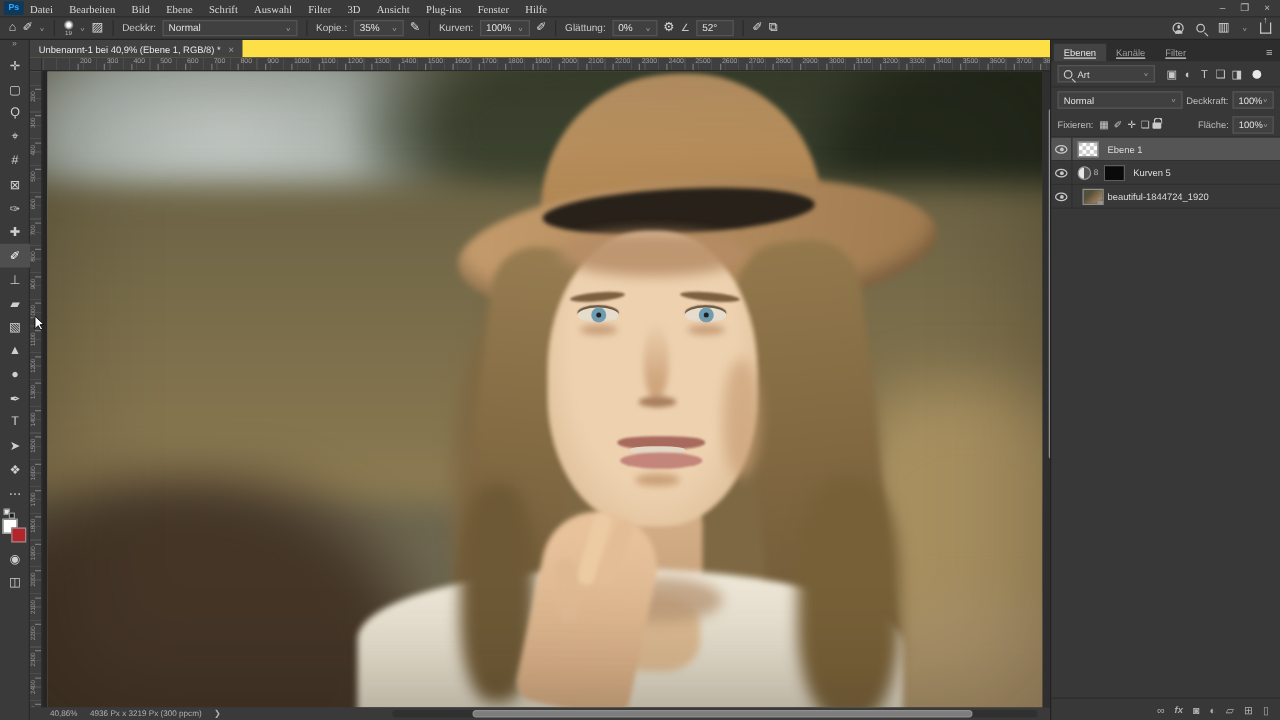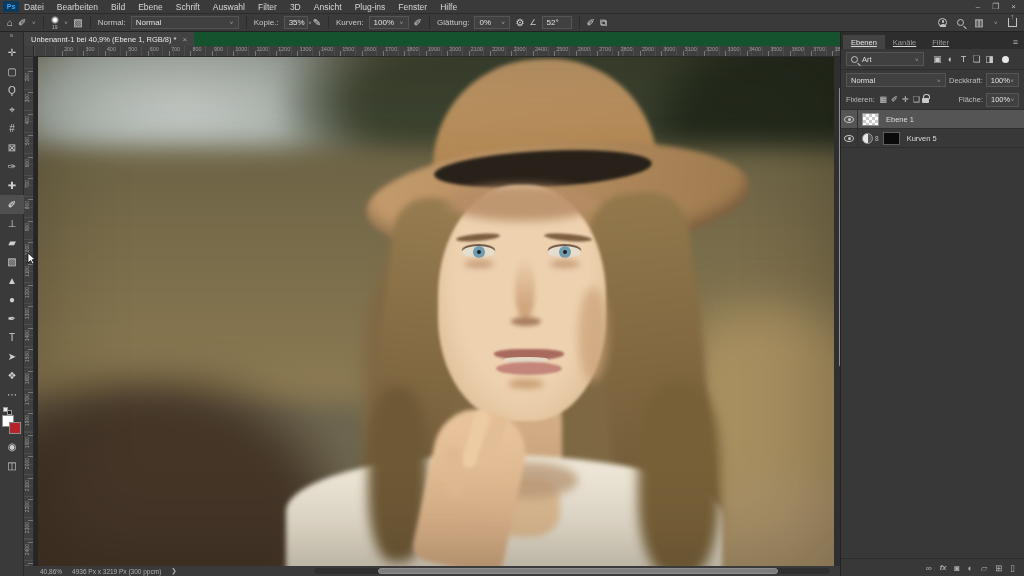--- a/index.html
+++ b/index.html
@@ -8,21 +8,21 @@
          background:#323232; font-family:"Liberation Sans",sans-serif;
          font-size:9px; color:#d6d6d6; user-select:none; }
 
   
   #titlebar { position:absolute; left:0; top:0; right:0; height:13px;
               background:#3a3a3a; display:flex; align-items:center; }
   .ps-logo { width:16px; height:11px; margin:0 5px 0 3px; background:#0d3a5c;
              color:#31a8ff; font-size:7px; font-weight:bold; display:flex;
              align-items:center; justify-content:center; border-radius:1px; }
   #menubar { display:flex; gap:13px; font-size:8.5px; color:#d8d8d8; }
-  .menu-item { cursor:default; }
+  .menu-item { cursor:default;font-family:Liberation Serif, serif; }
   #win-controls { margin-left:auto; display:flex; gap:12px; padding-right:8px;
                   color:#bdbdbd; font-size:8px; }
 
   
   #options { position:absolute; left:0; top:13px; right:0; height:19px;
              background:#3a3a3a; border-top:1px solid #2c2c2c;
              border-bottom:1px solid #232323; display:flex; align-items:center;
              gap:5px; padding:0 7px; font-size:8px; color:#c9c9c9; }
   .obtn { color:#d6d6d6; font-size:10px; line-height:10px; }
   .chev { font-size:6px; color:#9a9a9a; transform:scaleY(.7); }
@@ -47,21 +47,21 @@
                     width:2.5px; height:2.5px; border-radius:50%; background:#c4c4c4; }
   .person::after { content:''; position:absolute; left:1px; top:4.5px; width:5.5px;
                    height:3px; border-radius:3px 3px 0 0; background:#c4c4c4; }
   .share-box { width:9px; height:9px; border:1px solid #c4c4c4; border-top:none;
                position:relative; }
   .share-box::after { content:'↑'; position:absolute; left:1.5px; top:-5px;
                       font-size:7px; color:#c4c4c4; }
 
   
   #tabbar { position:absolute; left:24px; top:32px; width:816px; height:14px;
-            background:#14532d; display:flex; }
+            background:#fde047; display:flex; }
   .doctab { height:14px; background:#424242; display:flex; align-items:center;
             gap:6px; padding:0 7px; font-size:7.5px; color:#e8e8e8; }
   .doctab .close { color:#9f9f9f; font-size:8px; }
 
   
   #toolbar { position:absolute; left:0; top:32px; width:24px; bottom:0;
              background:#3a3a3a; border-right:1px solid #2a2a2a; }
   .flyout { height:11px; text-align:center; font-size:7px; color:#9a9a9a; }
   .tool { width:24px; height:19px; display:flex; align-items:center;
           justify-content:center; font-size:10px; color:#cfcfcf; }
@@ -295,28 +295,28 @@
     <span class="obtn">✐</span>
     <span class="chev">∨</span>
     <span class="sep"></span>
     <span class="brush-preview">
       <span class="brush-dot"></span>
       <span class="brush-size">19</span>
     </span>
     <span class="chev">∨</span>
     <span class="obtn">▨</span>
     <span class="sep"></span>
-    <span>Normal:</span>
+    <span>Deckkr:</span>
     <span class="combo" style="width:108px">
       <span>Normal</span>
       <span class="chev" style="margin-left:auto">∨</span>
     </span>
     <span class="sep"></span>
     <span>Kopie.:</span>
-    <span class="combo" style="width:24px">
+    <span class="combo" style="width:40px">
       <span>35%</span>
       <span class="chev" style="margin-left:auto">∨</span>
     </span>
     <span class="obtn">✎</span>
     <span class="sep"></span>
     <span>Kurven:</span>
     <span class="combo" style="width:40px">
       <span>100%</span>
       <span class="chev" style="margin-left:auto">∨</span>
     </span>
@@ -678,20 +678,29 @@
         </div>
         <div class="layer-row">
           <span class="eye-cell">
             <span class="eye-ic"></span>
           </span>
           <span class="adj-badge"></span>
           <span class="chain">8</span>
           <span class="thumb mask"></span>
           <span class="layer-label">Kurven 5</span>
         </div>
+        <div class="layer-row">
+          <span class="eye-cell">
+            <span class="eye-ic"></span>
+          </span>
+          <span class="thumb photo">
+            <span class="lock-glyph lock-badge"></span>
+          </span>
+          <span class="layer-label">beautiful-1844724_1920</span>
+        </div>
       </div>
     <div id="p-footer">
         <span>∞</span>
         <span class="fx">fx</span>
         <span>◙</span>
         <span>◐</span>
         <span>▱</span>
         <span>⊞</span>
         <span>▯</span>
       </div>

